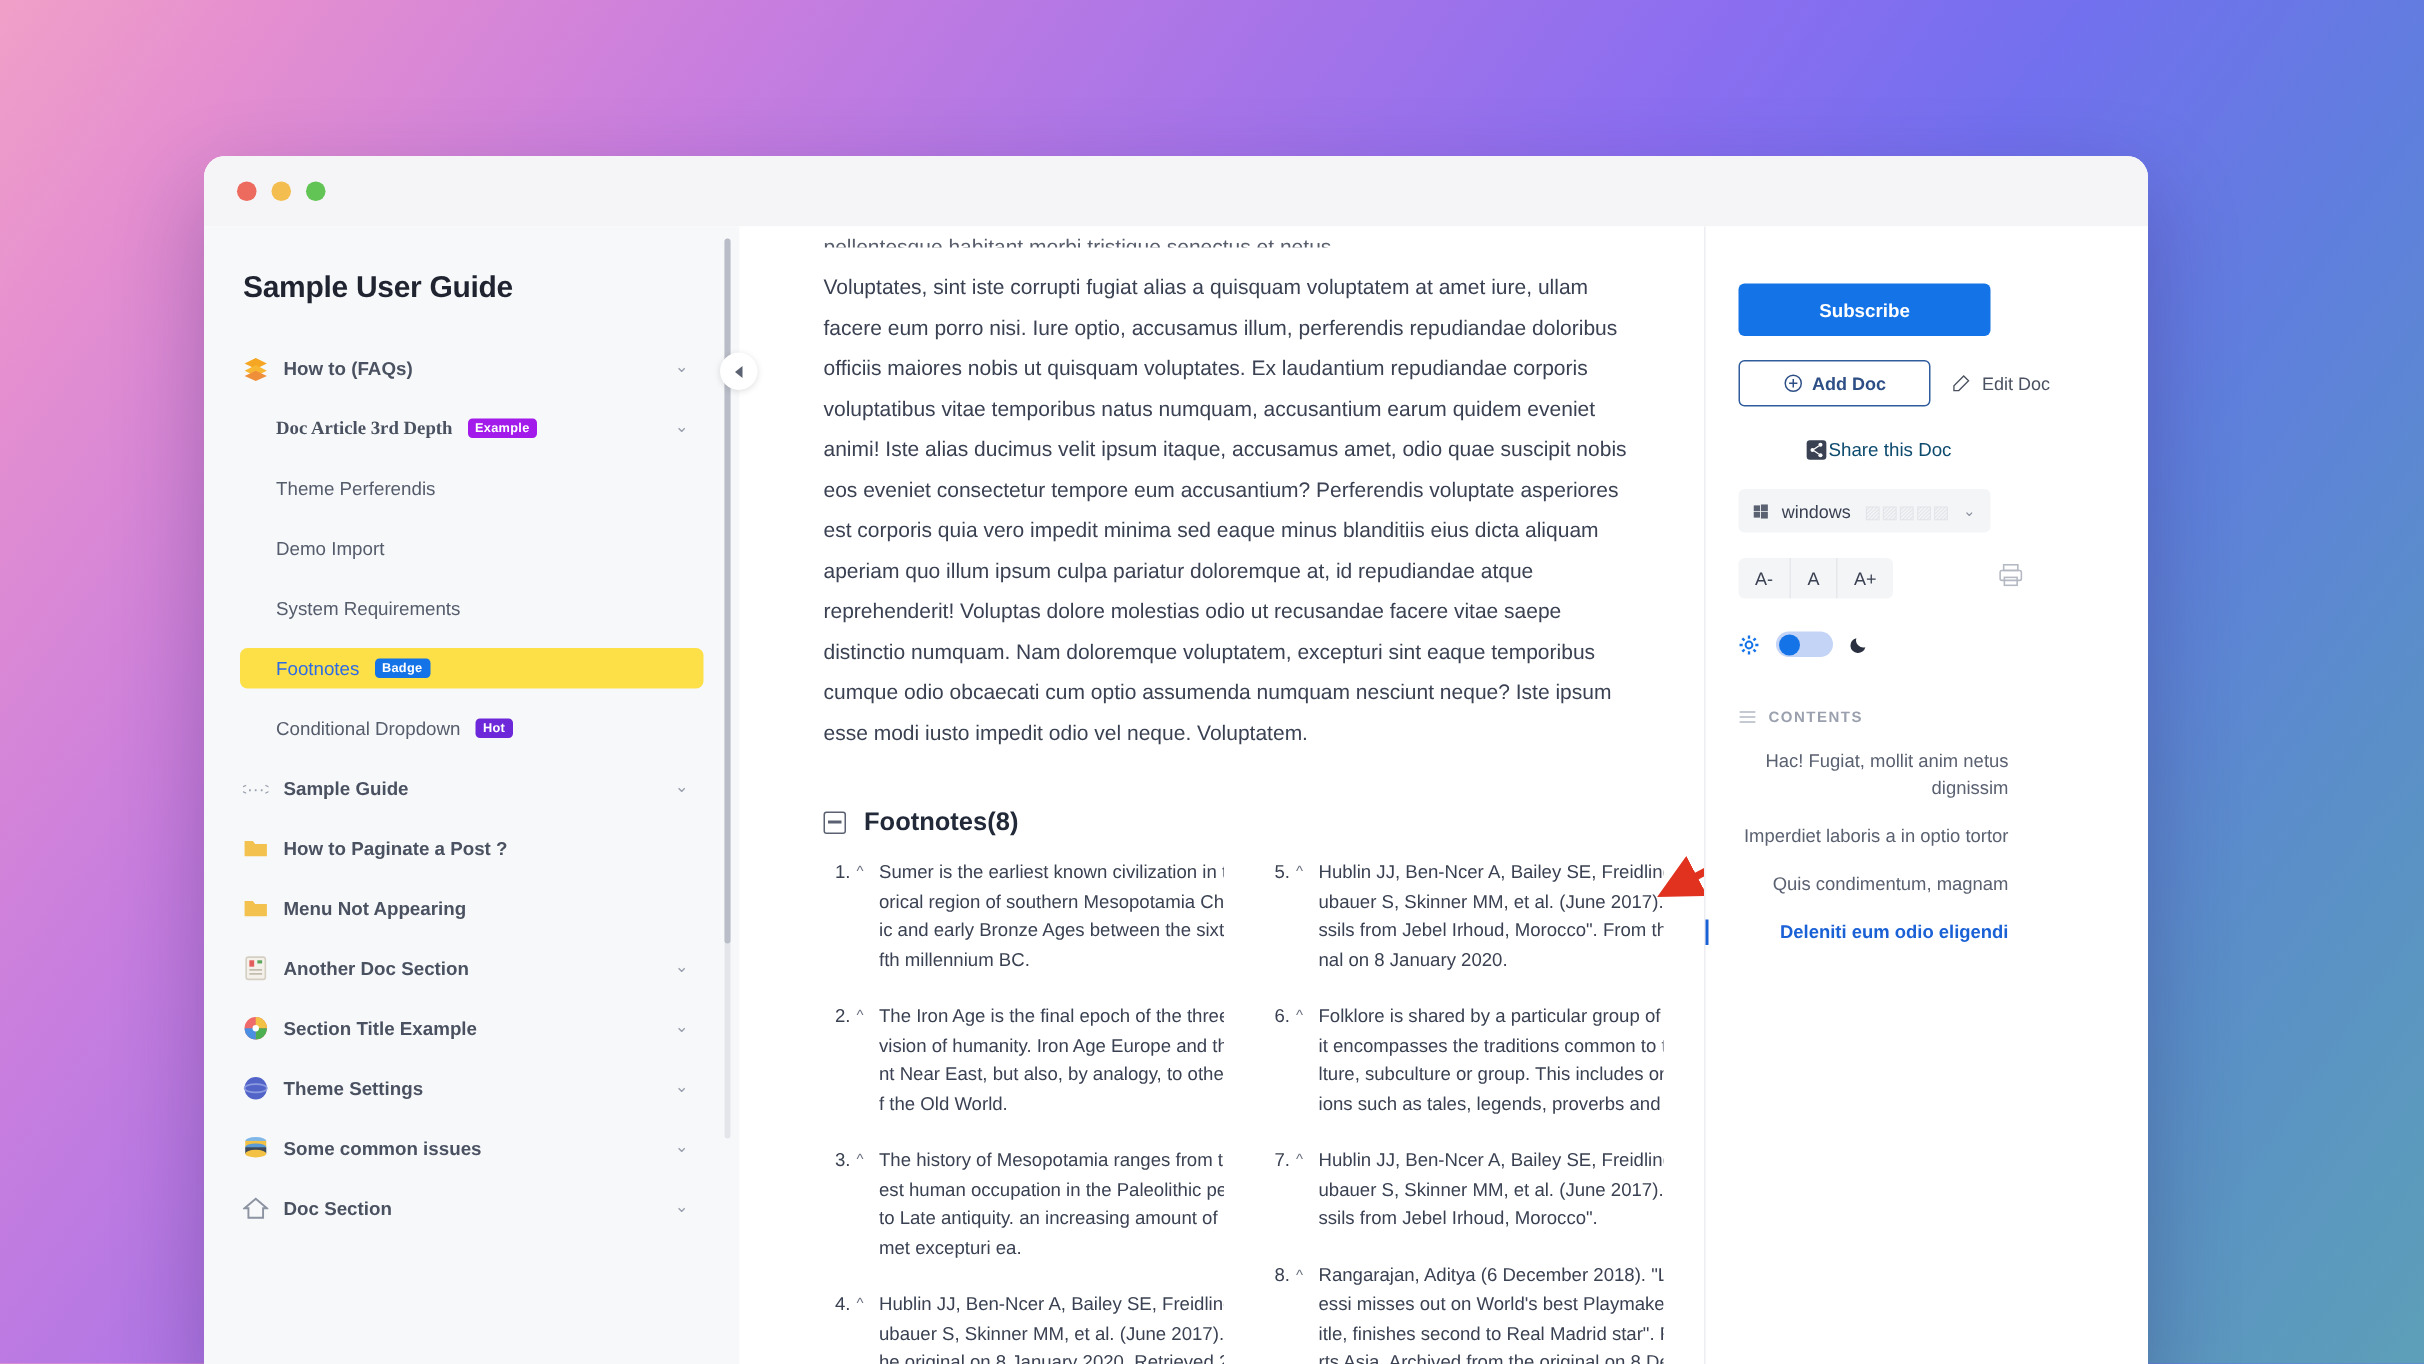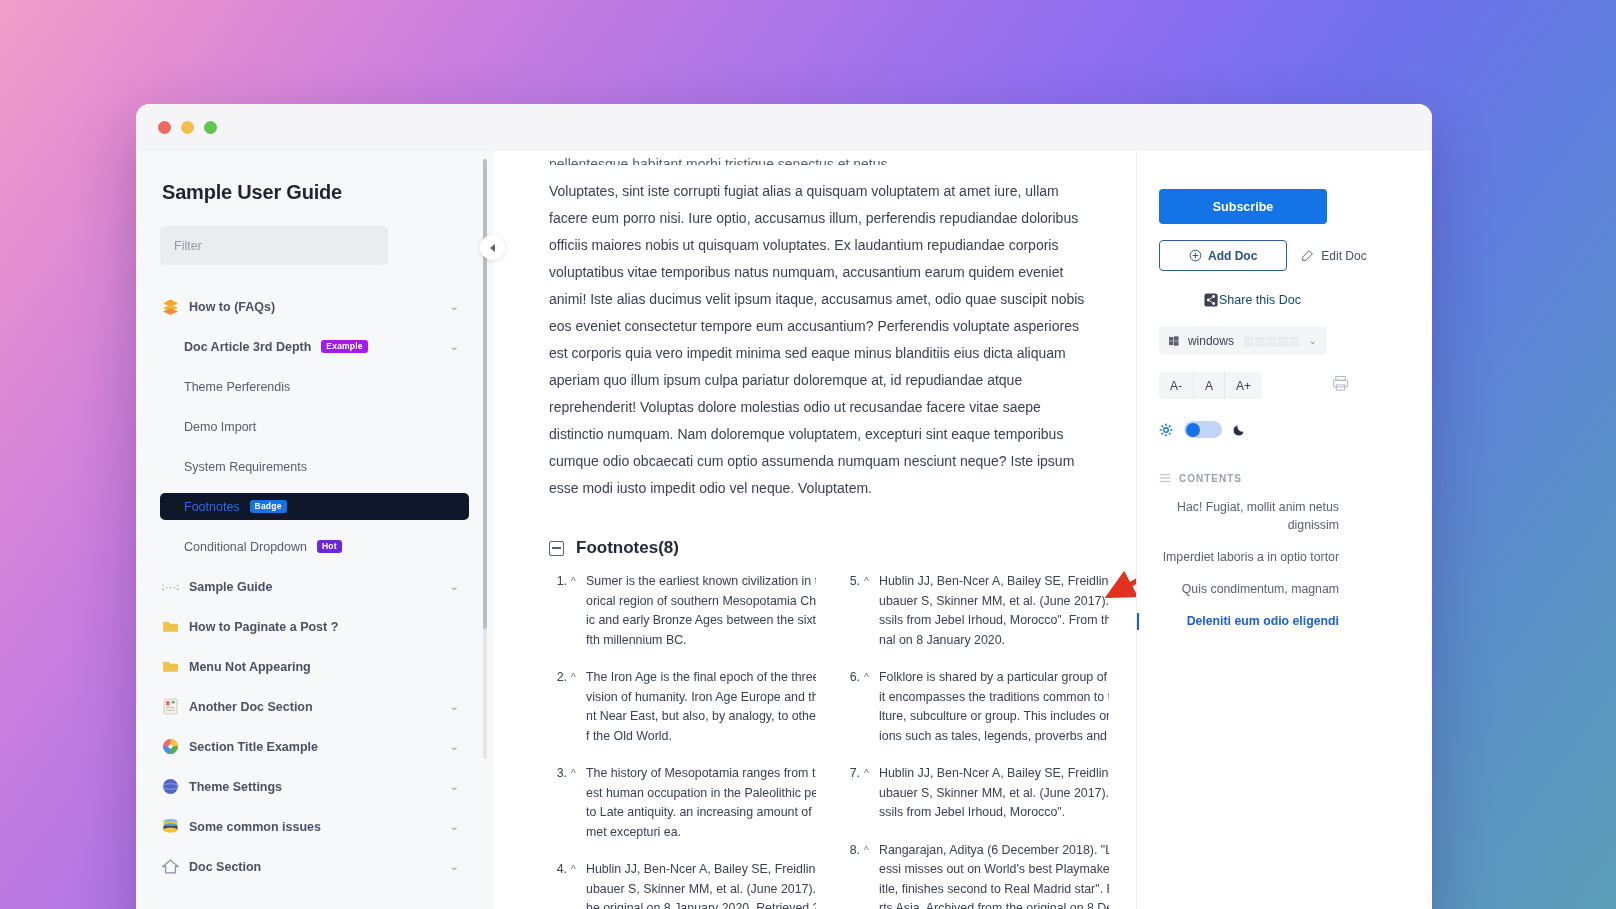--- a/index.html
+++ b/index.html
@@ -53,24 +53,24 @@
     margin-bottom: 13px; cursor: pointer;
   }
   .nav-item .ico { width: 17px; height: 17px; flex: none; position: relative; }
   .nav-item .lbl {
     font-size: 12.5px; color: #4a5160; font-weight: bold; white-space: nowrap;
   }
   .nav-item .chev {
     margin-left: auto; color: #9aa0ad; font-size: 11px; line-height: 1;
   }
   .nav-item.depth2 { padding-left: 24px; }
-  .nav-item.depth2 .lbl { font-weight: bold; }
+  .nav-item.depth2 .lbl { font-weight: bold; font-family: Liberation Serif, serif; }
   .nav-item.depth3 { padding-left: 24px; }
   .nav-item.depth3 .lbl { font-weight: normal; color: #555c6b; }
-  .nav-item.active { background: #0f172a; }
+  .nav-item.active { background: #fde047; }
   .nav-item.active .lbl { color: #2d6be5; font-weight: normal; }
   .badge {
     font-size: 8.5px; font-weight: bold; color: #fff; border-radius: 3px;
     padding: 2px 5px 2.5px; line-height: 1; letter-spacing: .2px;
   }
   .badge.purple { background: #a21bea; }
   .badge.blue { background: #1473e6; }
   .badge.red { background: #6d28d9; }
 
   .sb-track {
@@ -210,23 +210,20 @@
   <div class="titlebar">
     <span class="dot red"></span>
     <span class="dot yellow"></span>
     <span class="dot green"></span>
   </div>
 
   <div class="body-row">
 
     <div class="sidebar">
       <div class="guide-title">Sample User Guide</div>
-      <div class="filter-box">
-        <span>Filter</span>
-      </div>
       <div class="nav" id="nav">
           <div class="nav-item depth1">
             <span class="ico"><svg width="17" height="17" viewBox="0 0 16 16">
                 <polygon points="8,1.5 15,5 8,8.5 1,5" fill="#f5a623"></polygon>
                 <polygon points="8,6 15,9.5 8,13 1,9.5" fill="#f7b733"></polygon>
                 <polygon points="8,9.5 15,12.8 8,16 1,12.8" fill="#ef8f3a"></polygon>
               </svg></span>
             <span class="lbl">How to (FAQs)</span>
             <span class="chev">⌄</span>
           </div>

